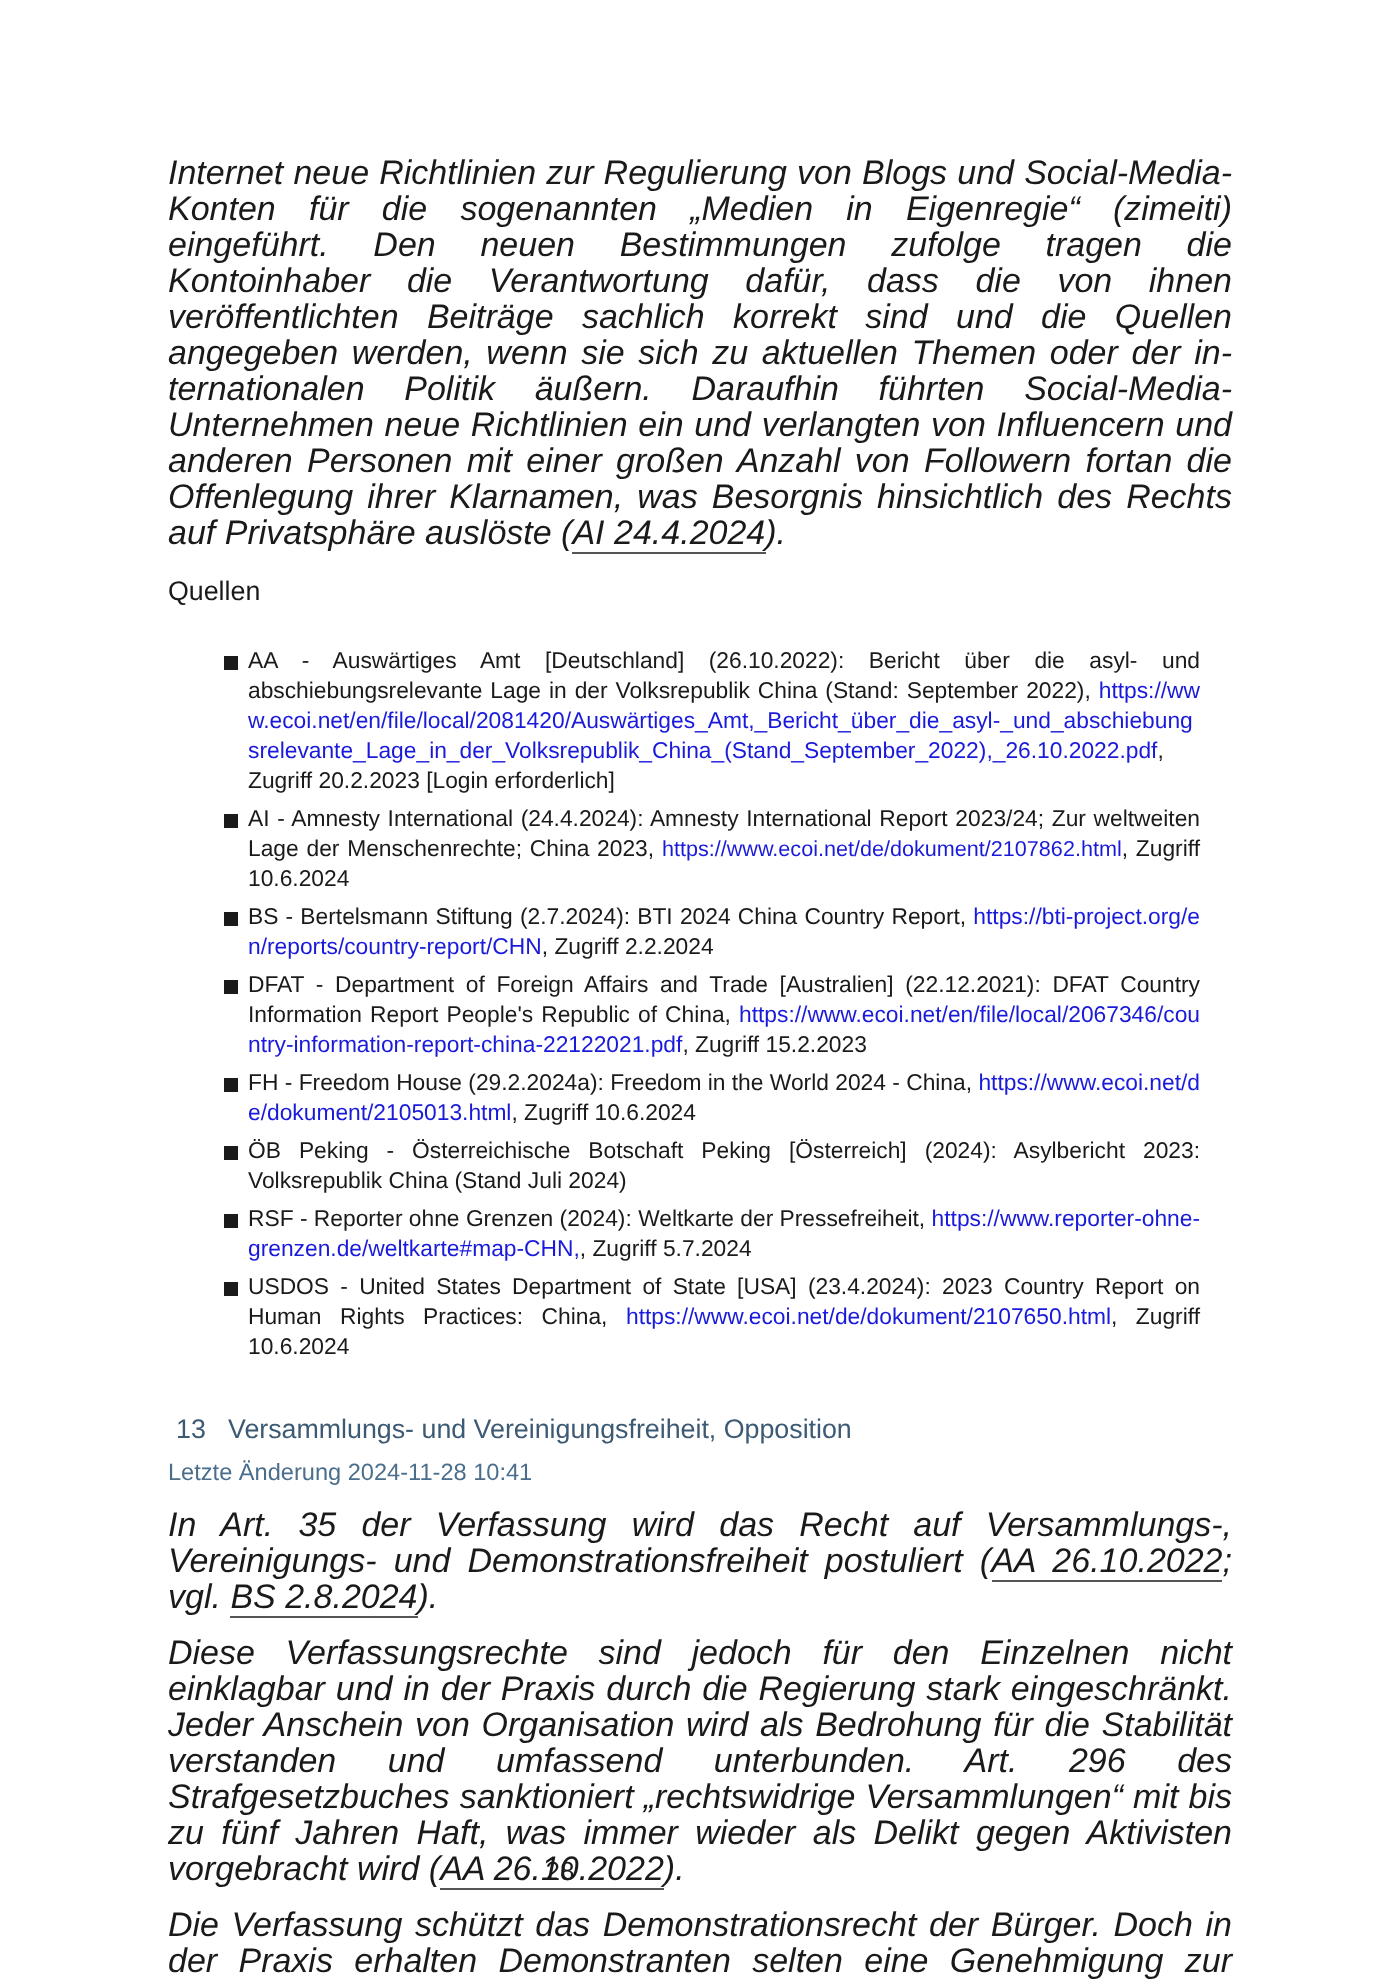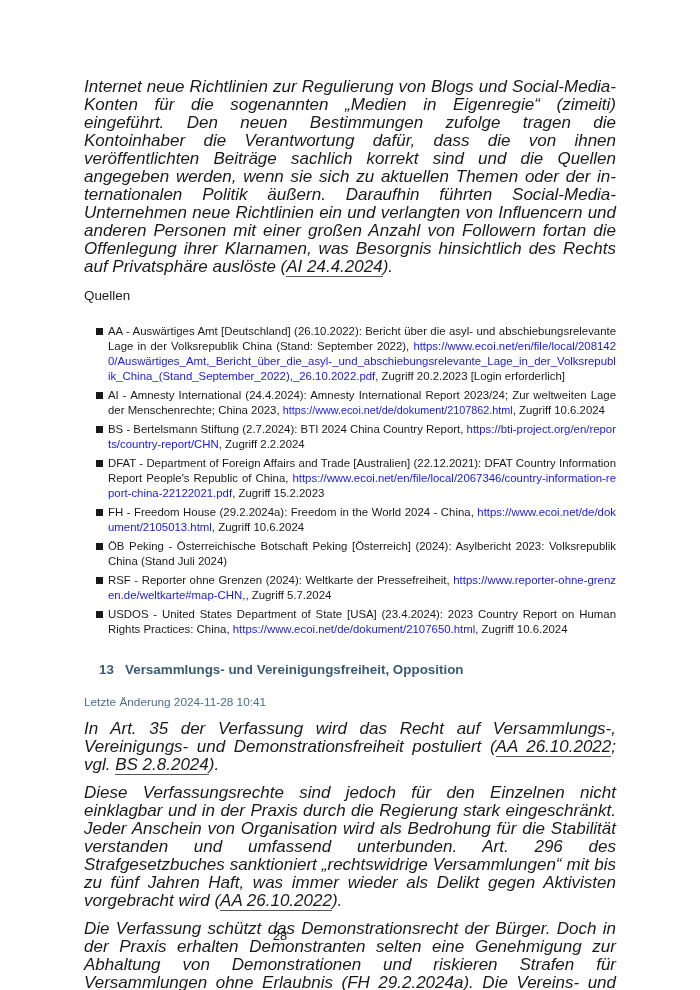--- a/index.html
+++ b/index.html
@@ -7,33 +7,33 @@
       width: 700px; height: 990px; position: relative; overflow: hidden;
       font-family: "Liberation Sans", sans-serif; color: #1a1a1a;
     }
     .page { position: absolute; left: 84px; top: 78px; width: 532px; }
     .para {
       font-size: 17px; line-height: 18px; text-align: justify;
       margin: 0 0 10px 0; hyphens: manual; font-style: italic;
     }
     .cite { text-decoration: none; border-bottom: 1px solid #555; color: #1a1a1a; }
     .quellen-label { font-size: 13.4px; line-height: 20px; margin: 8px 0 18px 0; }
-    ul.sources { list-style: none; margin: 0; padding: 0 0 0 12px; }
+    ul.sources { list-style: none; margin: 16px; padding: 0 0 0 12px; }
     ul.sources li {
       position: relative; font-size: 11.4px; line-height: 15px; padding-left: 12px;
       margin-bottom: 4px; text-align: justify;
     }
     ul.sources li .bullet {
       position: absolute; left: 0; top: 4px; width: 7px; height: 7px; background: #1a1a1a;
     }
     .link { color: #1a1adb; text-decoration: none; word-break: break-all; }
     .link.mono { font-family: Liberation Sans, sans-serif; font-size: 10.8px; word-break: normal; }
     .section-head { margin-top: 24px; }
     .section-title {
-      font-size: 13.4px; font-weight: bold; color: #3d5a74; margin: 15px; line-height: 18px;
+      font-size: 13.4px; font-weight: normal; color: #3d5a74; margin: 4px; line-height: 18px;
     }
     .section-title .num { display: inline-block; width: 26px; }
     .section-meta { font-size: 11.8px; color: #4a6e8c; margin: 2px 0 10px 0; line-height: 16px; }
     .page-number {
       position: absolute; left: 0; width: 560px; top: 928px; text-align: center;
       font-size: 13px; color: #1a1a1a;
     }
   </style>
 </head>
 <body>

